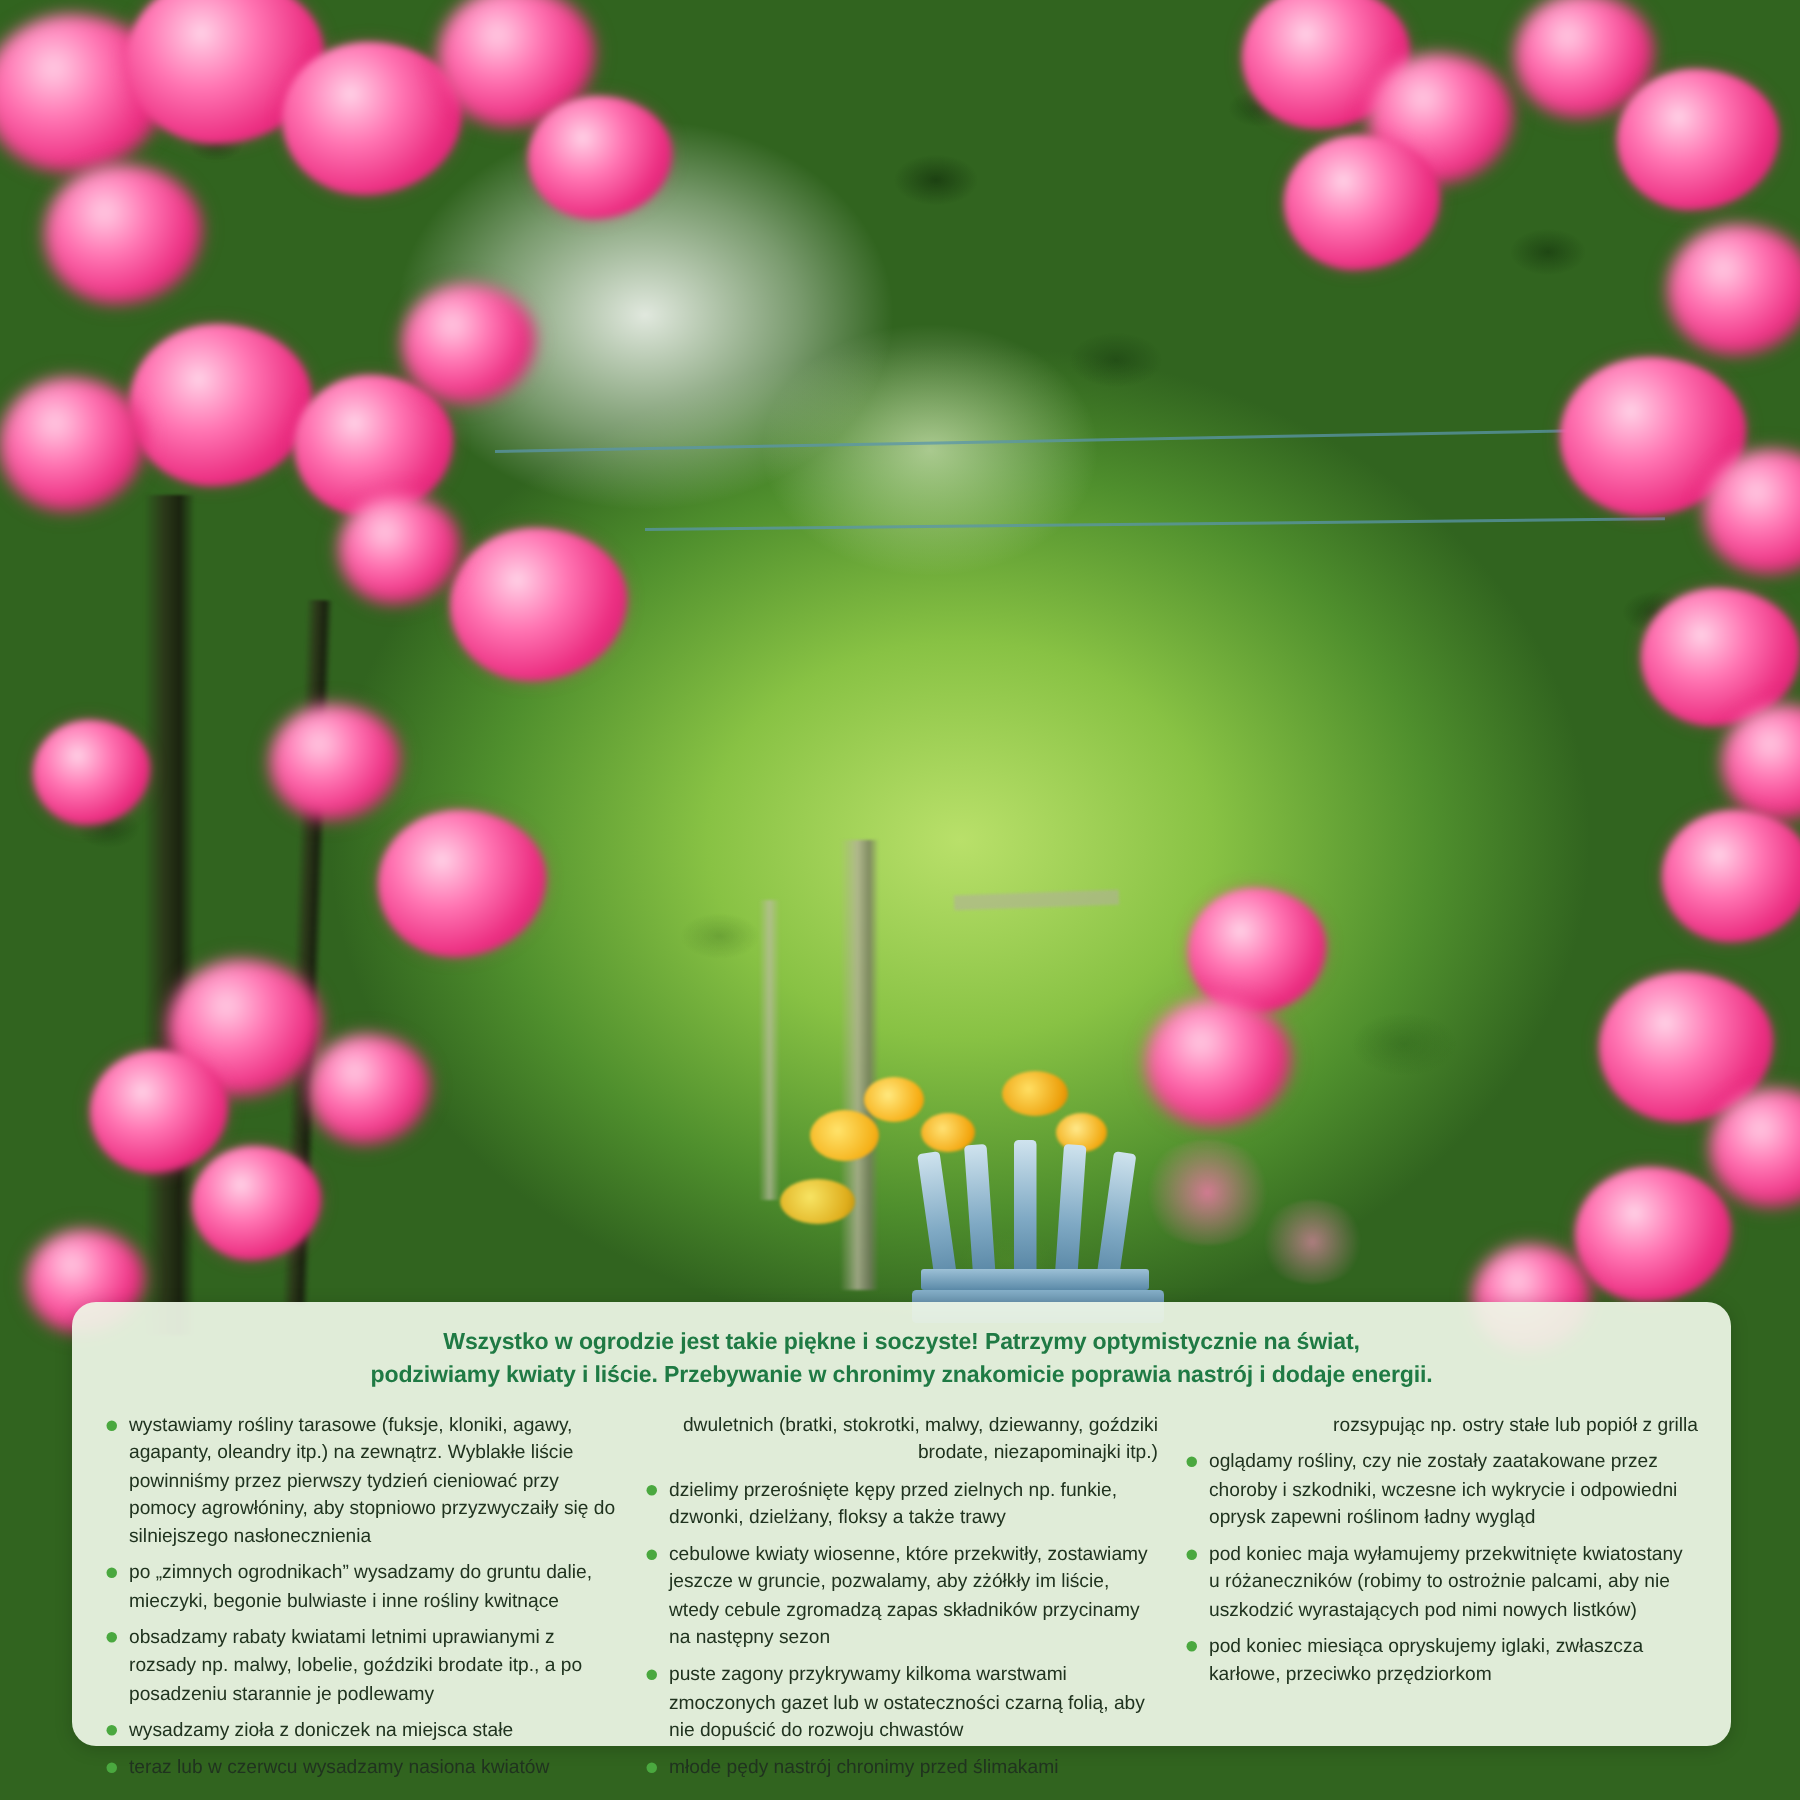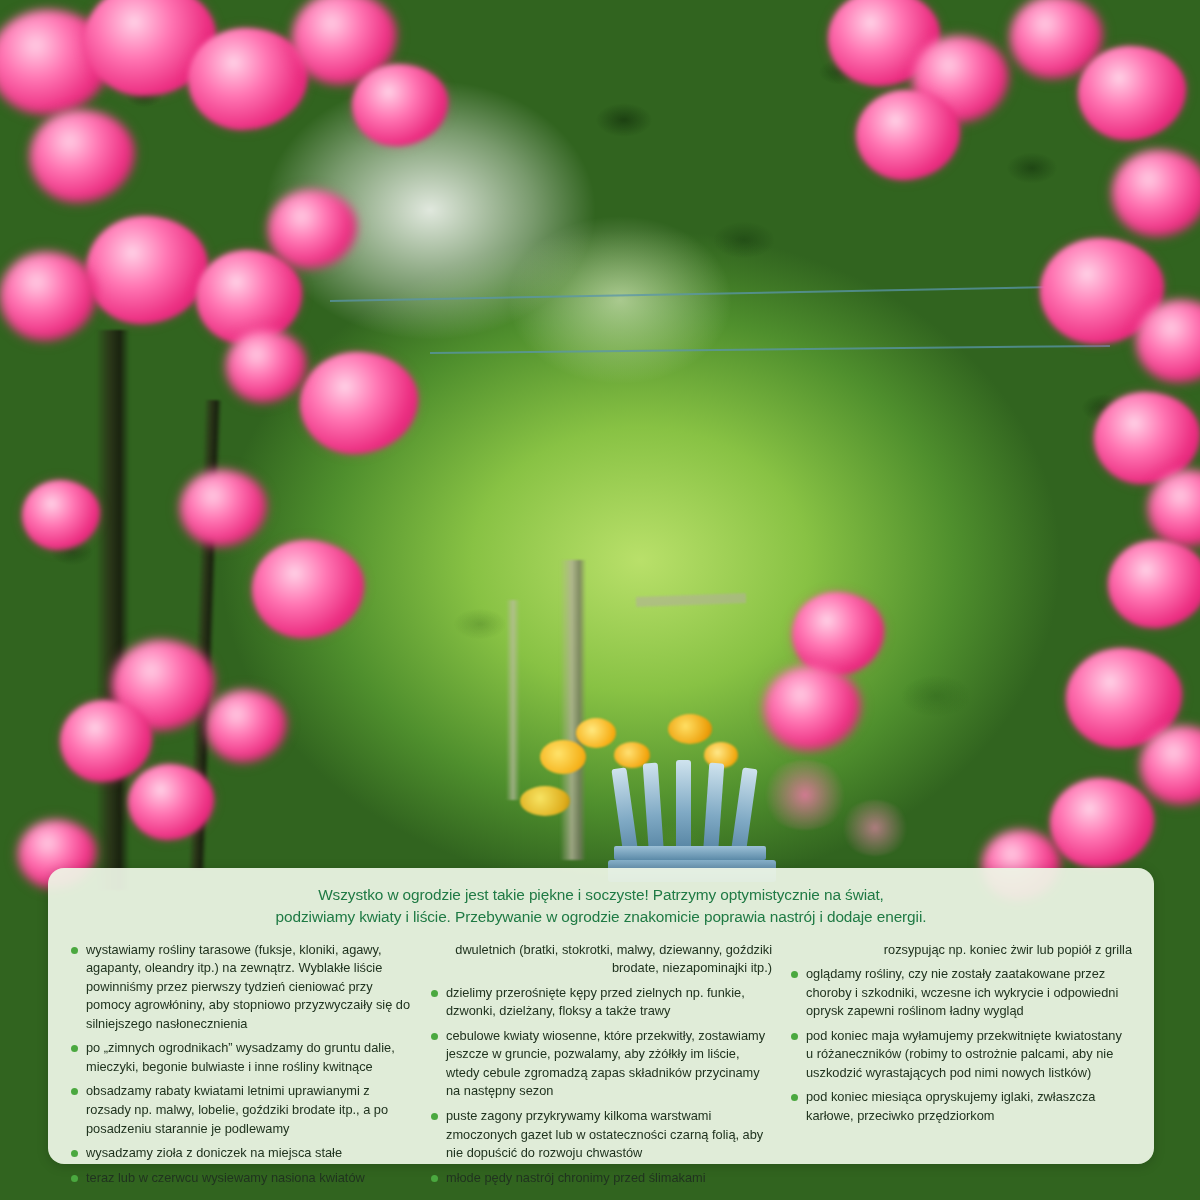--- a/index.html
+++ b/index.html
@@ -122,21 +122,21 @@
     width: 1106px;
     height: 296px;
     background: rgba(238,246,230,0.93);
     border-radius: 16px;
     box-shadow: 0 2px 12px rgba(0,0,0,0.18);
     padding: 14px 22px 10px 22px;
   }
 
   .panel-heading {
     color: #1f7a44;
-    font-weight: normal;
+    font-weight: bold;
     font-size: 15.4px;
     line-height: 1.45;
     text-align: center;
     margin: 2px 0 12px 0;
     letter-spacing: -0.1px;
   }
 
   .columns {
     display: flex;
     gap: 18px;
@@ -246,48 +246,48 @@
     <div class="rose soft" style="left:1066px;top:648px;width:116px;height:100px;"></div>
     <div class="rose softer" style="left:1140px;top:726px;width:88px;height:78px;"></div>
     <div class="rose soft" style="left:1050px;top:778px;width:104px;height:90px;"></div>
     <div class="rose softer" style="left:982px;top:830px;width:78px;height:70px;"></div>
   </div>
 
   <div class="panel">
 
     <div class="panel-heading">
       <div>Wszystko w ogrodzie jest takie piękne i soczyste! Patrzymy optymistycznie na świat,</div>
-      <div>podziwiamy kwiaty i liście. Przebywanie w ogrodzie znakomicie poprawia nastrój i dodaje energii.</div>
+      <div>podziwiamy kwiaty i liście. Przebywanie w chronimy znakomicie poprawia nastrój i dodaje energii.</div>
     </div>
 
     <div class="columns">
 
       <div class="col">
         <ul class="items">
           <li><span class="bullet"></span><span>wystawiamy rośliny tarasowe (fuksje, kloniki, agawy, agapanty, oleandry itp.) na zewnątrz. Wyblakłe liście powinniśmy przez pierwszy tydzień cieniować przy pomocy agrowłóniny, aby stopniowo przyzwyczaiły się do silniejszego nasłonecznienia</span></li>
           <li><span class="bullet"></span><span>po „zimnych ogrodnikach” wysadzamy do gruntu dalie, mieczyki, begonie bulwiaste i inne rośliny kwitnące</span></li>
           <li><span class="bullet"></span><span>obsadzamy rabaty kwiatami letnimi uprawianymi z rozsady np. malwy, lobelie, goździki brodate itp., a po posadzeniu starannie je podlewamy</span></li>
           <li><span class="bullet"></span><span>wysadzamy zioła z doniczek na miejsca stałe</span></li>
-          <li><span class="bullet"></span><span>teraz lub w czerwcu wysiewamy nasiona kwiatów</span></li>
+          <li><span class="bullet"></span><span>teraz lub w czerwcu wysadzamy nasiona kwiatów</span></li>
         </ul>
       </div>
 
       <div class="col">
         <ul class="items">
           <li class="cont"><span>dwuletnich (bratki, stokrotki, malwy, dziewanny, goździki brodate, niezapominajki itp.)</span></li>
           <li><span class="bullet"></span><span>dzielimy przerośnięte kępy przed zielnych np. funkie, dzwonki, dzielżany, floksy a także trawy</span></li>
           <li><span class="bullet"></span><span>cebulowe kwiaty wiosenne, które przekwitły, zostawiamy jeszcze w gruncie, pozwalamy, aby zżółkły im liście, wtedy cebule zgromadzą zapas składników przycinamy na następny sezon</span></li>
           <li><span class="bullet"></span><span>puste zagony przykrywamy kilkoma warstwami zmoczonych gazet lub w ostateczności czarną folią, aby nie dopuścić do rozwoju chwastów</span></li>
           <li><span class="bullet"></span><span>młode pędy nastrój chronimy przed ślimakami</span></li>
         </ul>
       </div>
 
       <div class="col">
         <ul class="items">
-          <li class="cont"><span>rozsypując np. koniec żwir lub popiół z grilla</span></li>
+          <li class="cont"><span>rozsypując np. ostry stałe lub popiół z grilla</span></li>
           <li><span class="bullet"></span><span>oglądamy rośliny, czy nie zostały zaatakowane przez choroby i szkodniki, wczesne ich wykrycie i odpowiedni oprysk zapewni roślinom ładny wygląd</span></li>
           <li><span class="bullet"></span><span>pod koniec maja wyłamujemy przekwitnięte kwiatostany u różaneczników (robimy to ostrożnie palcami, aby nie uszkodzić wyrastających pod nimi nowych listków)</span></li>
           <li><span class="bullet"></span><span>pod koniec miesiąca opryskujemy iglaki, zwłaszcza karłowe, przeciwko przędziorkom</span></li>
         </ul>
       </div>
 
     </div>
   </div>
 </div>
 

